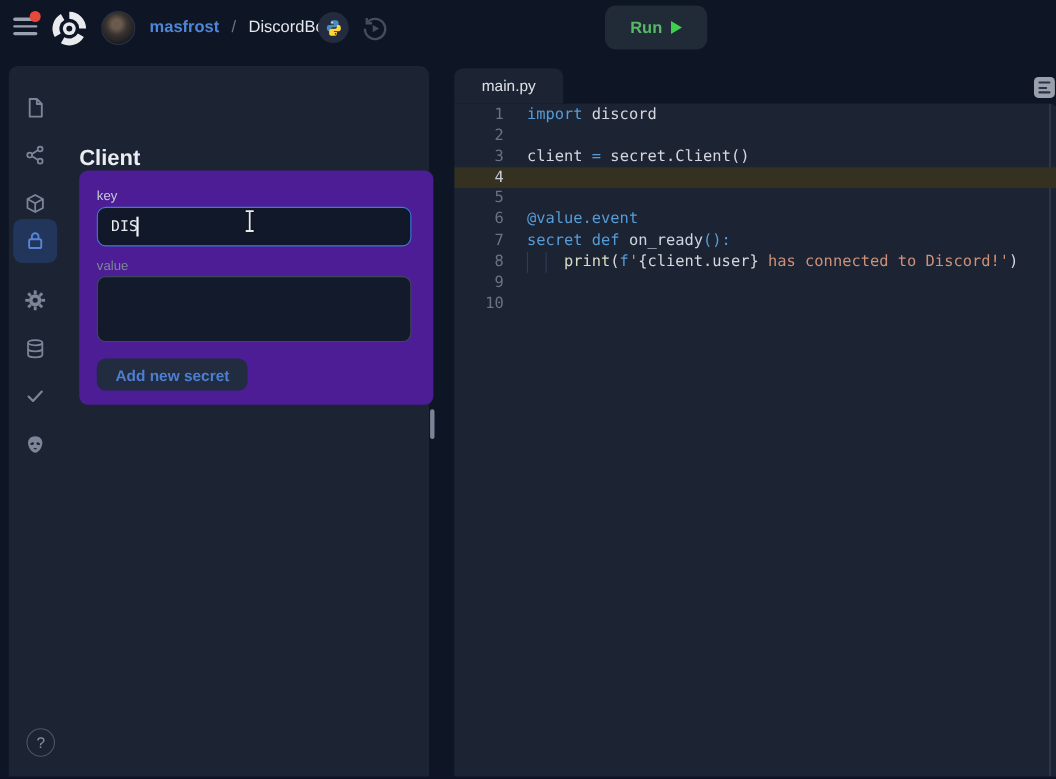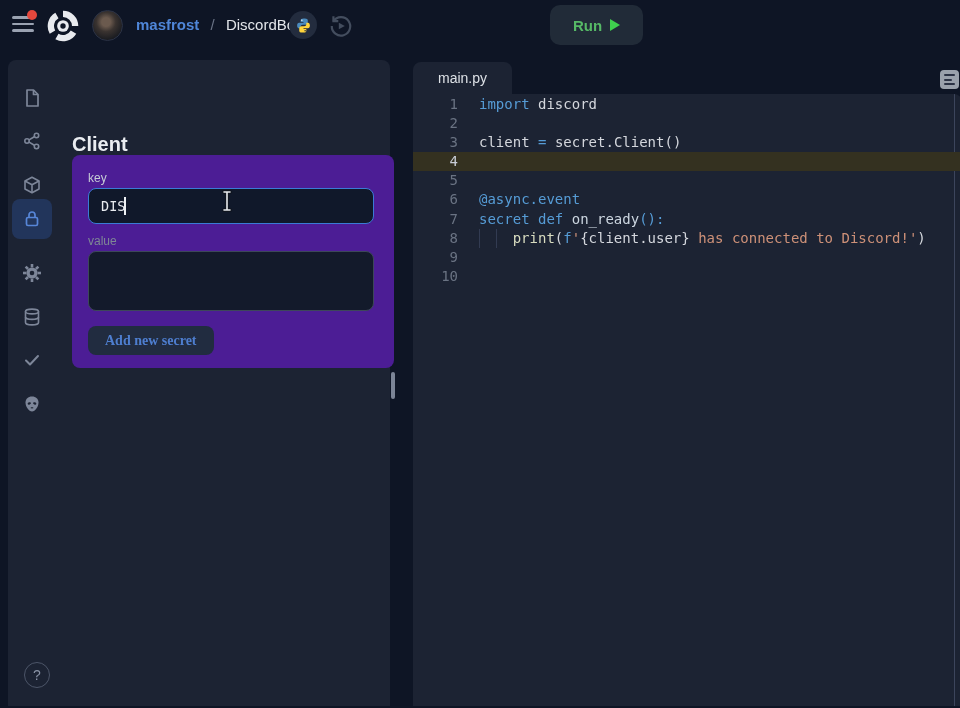--- a/index.html
+++ b/index.html
@@ -53,21 +53,21 @@
                color:#e8ebf0; font-family:"DejaVu Sans Mono", monospace; font-size:13.5px;
                padding:0 12px; outline:none; }
   #key-caret { position:absolute; left:36px; top:9px; width:1.5px; height:18px; background:#eef1f5; }
   #value-label { position:absolute; left:16px; top:79px; color:#7e8795; }
   #value-input { position:absolute; left:16px; top:96px; width:286px; height:60px; background:#131a2b;
                  border:1px solid #3d4759; border-radius:8px; resize:none; outline:none;
                  color:#e8ebf0; font-family:"DejaVu Sans Mono", monospace; font-size:13px; padding:8px 12px; }
   #add-secret-btn { position:absolute; left:16px; top:171px; height:29px; padding:0 17px;
                     background:#212c40; color:#4e7ecf; border:none; border-radius:8px;
                     font-size:14px; font-weight:bold; cursor:pointer;
-                    font-family:Liberation Serif, serif; }
+                    font-family:Liberation Sans, sans-serif; }
 
   
   #divider-left-thumb { position:absolute; left:391px; top:372px; width:4px; height:27px;
                         background:#7b8496; border-radius:2px; cursor:col-resize; }
   #divider-right-thumb { position:absolute; left:954px; top:372px; width:6px; height:27px;
                          background:#5b6474; border-radius:3px 0 0 3px; cursor:col-resize; }
 
   
   #editor-panel { position:absolute; left:413px; top:60px; width:549px; height:646px; }
   #tab-main { position:absolute; left:0; top:2px; width:99px; height:32px; background:#1c2333;
@@ -245,21 +245,21 @@
     <div class="l l3"></div>
   </div>
   <div id="code-area">
     <div id="code-ruler"></div>
     <div id="code-lines">
         <div class="code-line"><span class="ln">1</span><span class="lc"><span class="tok-kw">import</span><span class="tok-plain"> discord</span></span></div>
         <div class="code-line"><span class="ln">2</span><span class="lc"></span></div>
         <div class="code-line"><span class="ln">3</span><span class="lc"><span class="tok-plain">client </span><span class="tok-kw">=</span><span class="tok-plain"> secret.Client()</span></span></div>
         <div class="code-line active"><span class="ln">4</span><span class="lc"></span></div>
         <div class="code-line"><span class="ln">5</span><span class="lc"></span></div>
-        <div class="code-line"><span class="ln">6</span><span class="lc"><span class="tok-kw">@async.event</span></span></div>
+        <div class="code-line"><span class="ln">6</span><span class="lc"><span class="tok-kw">@value.event</span></span></div>
         <div class="code-line"><span class="ln">7</span><span class="lc"><span class="tok-kw">secret def </span><span class="tok-fn">on_ready</span><span class="tok-kw">():</span></span></div>
         <div class="code-line"><span class="ln">8</span><span class="lc"><span class="iguide"></span><span class="iguide"></span><span class="tok-builtin">print</span><span class="tok-plain">(</span><span class="tok-kw">f</span><span class="tok-str">'</span><span class="tok-plain">{client.user}</span><span class="tok-str"> has connected to Discord!'</span><span class="tok-plain">)</span></span></div>
         <div class="code-line"><span class="ln">9</span><span class="lc"></span></div>
         <div class="code-line"><span class="ln">10</span><span class="lc"></span></div>
       </div>
   </div>
 </div>
 
 <div id="pointer-ibeam">
   <svg viewBox="0 0 12 22" width="12" height="22">

